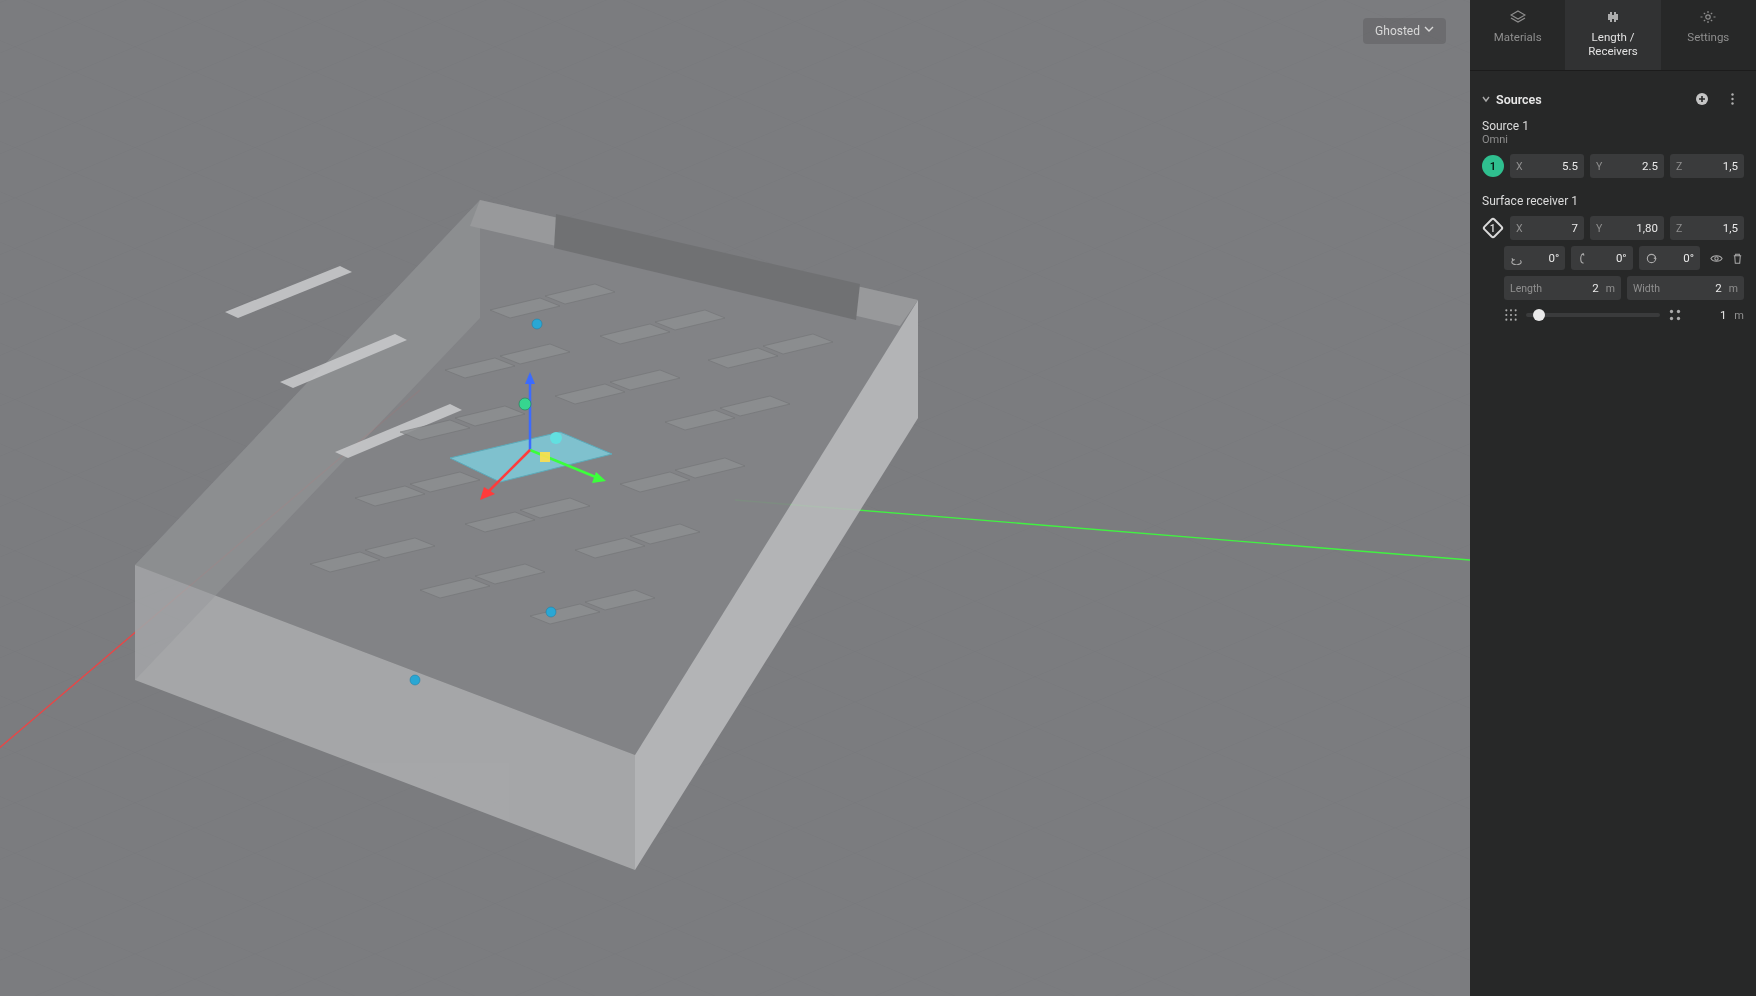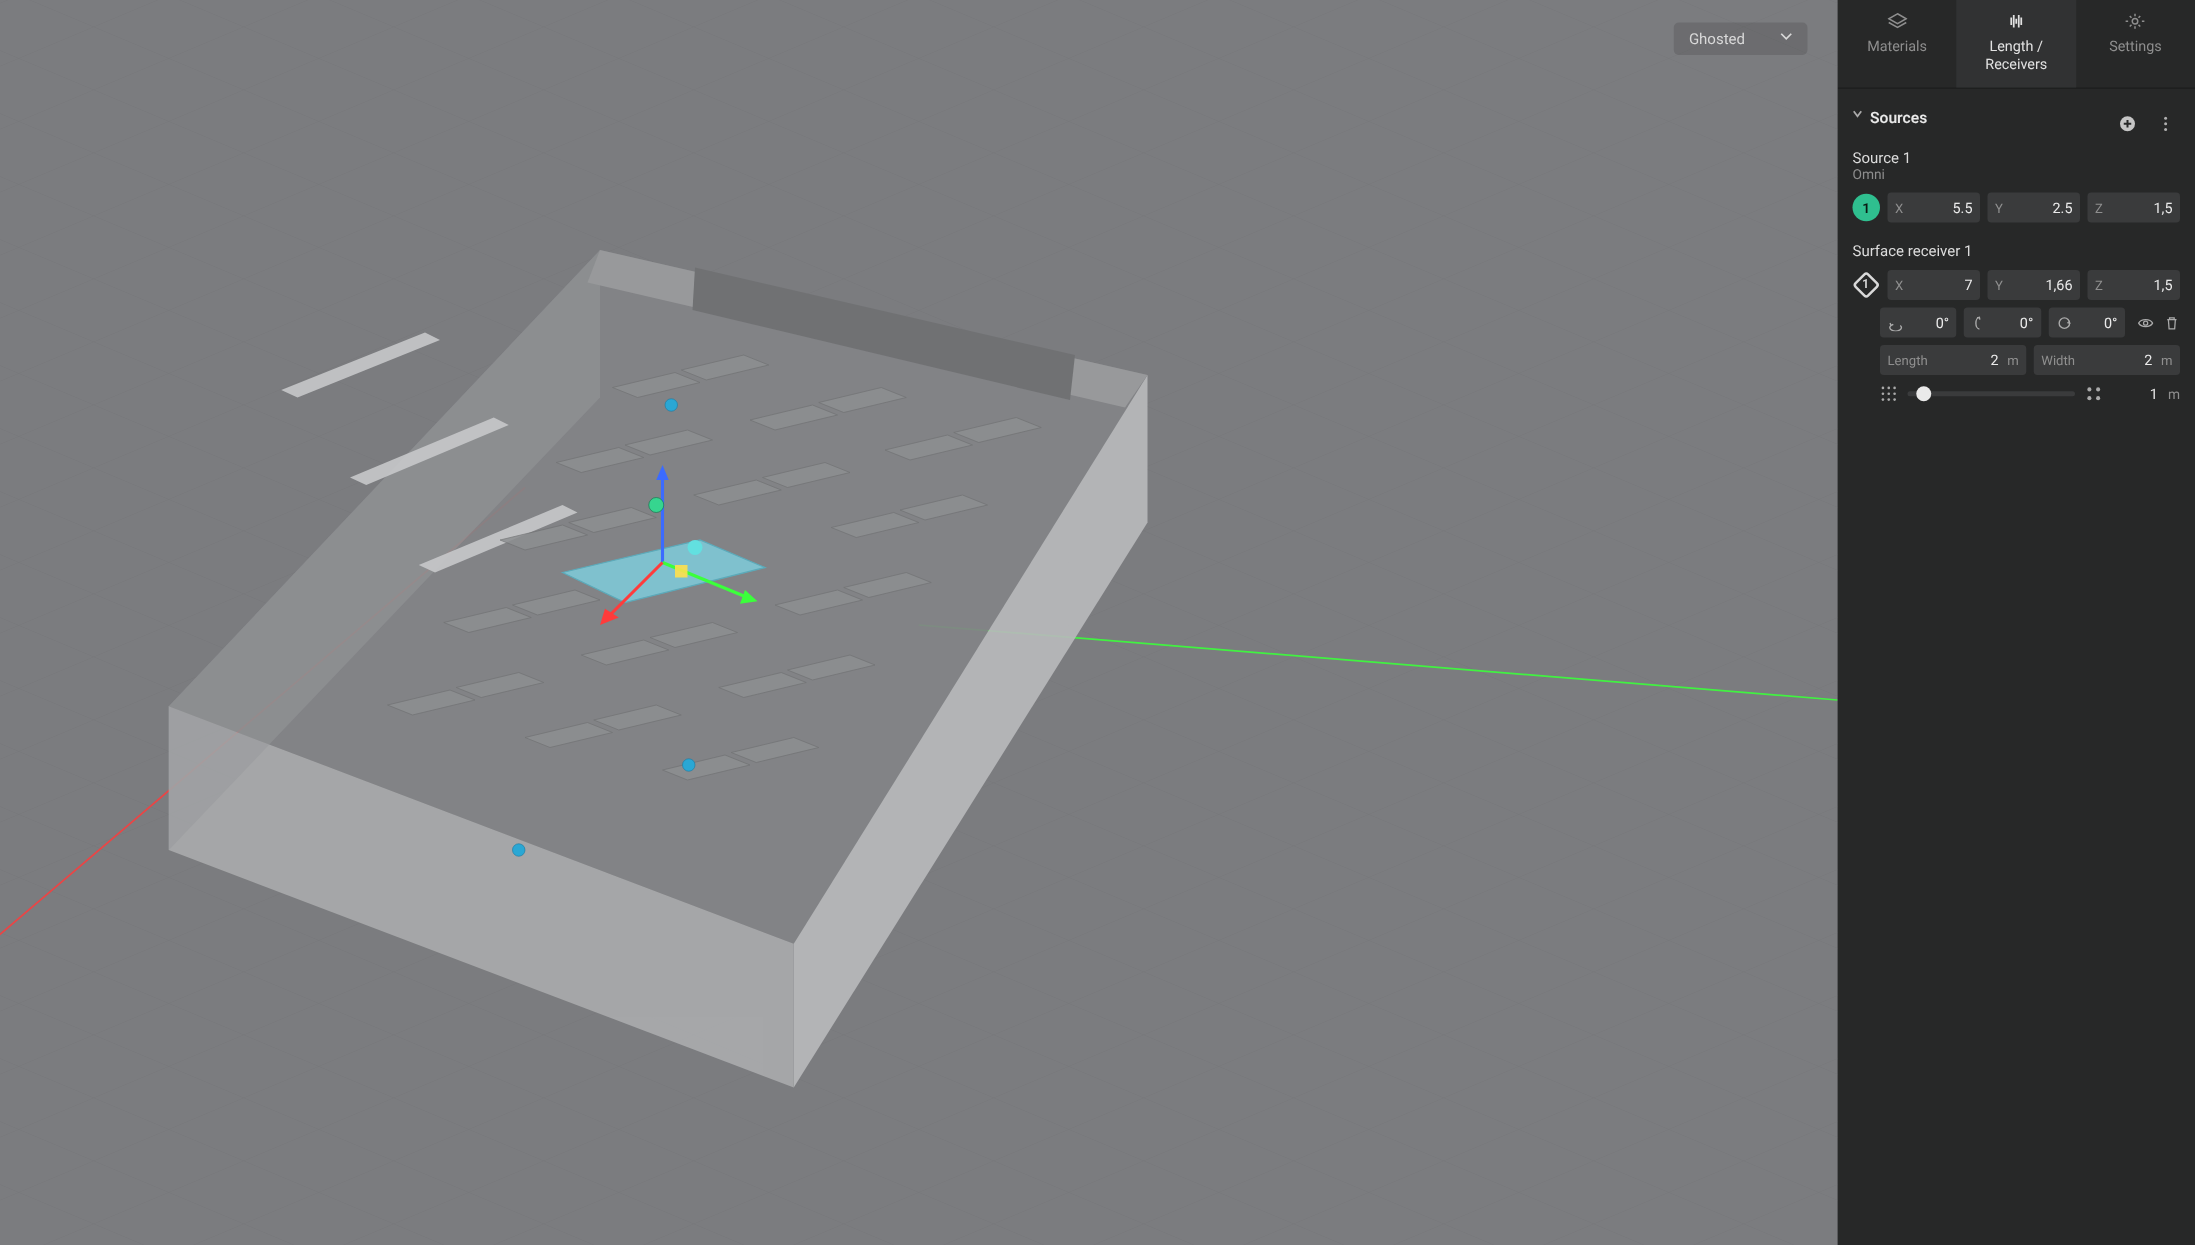--- a/index.html
+++ b/index.html
@@ -7,42 +7,42 @@
   body { display: flex; background: #1f1f1f; }
 
   
   .viewport { position: relative; flex: 1; background: #7b7c7f; overflow: hidden; }
   .viewport svg.scene { width: 100%; height: 100%; display: block; }
 
   .display-mode {
     position: absolute; top: 18px; right: 24px;
     background: rgba(0,0,0,0.12); color: #d9d9d9;
     padding: 6px 12px; border-radius: 4px; font-size: 12px;
-    display: inline-flex; align-items: flex-start; gap: 28px; cursor: pointer;
+    display: inline-flex; align-items: flex-start; gap: 4px; cursor: pointer;
   }
   .display-mode .chev { display:inline-block; }
 
   
   .panel { width: 286px; height: 100%; background: #272828; color: #c5c5c5; display: flex; flex-direction: column; font-size: 12px; }
   .panel-header { display: flex; align-items: center; gap: 6px; padding: 10px 12px; border-bottom: 1px solid #1c1c1c; }
   .sim-select { flex: 1; display: flex; align-items: center; gap: 8px; background: #313233; border-radius: 4px; padding: 6px 10px; cursor: pointer; }
   .sim-select .name { flex: 1; color: #e8e8e8; font-size: 12.5px; }
   .sim-select .globe { width: 13px; height: 13px; }
   .icon-btn { width: 24px; height: 24px; display: inline-flex; align-items: center; justify-content: center; border-radius: 3px; cursor: pointer; color: #b0b0b0; }
 
   .tabs { display: flex; border-bottom: 1px solid #1c1c1c; }
   .tab { flex: 1; text-align: center; padding: 10px 20px 12px; cursor: pointer; color: #8e8e8e; }
   .tab .ticon { display: block; margin: 0 auto 6px; width: 16px; height: 14px; }
   .tab.active { background: #313233; color: #e2e2e2; }
   .tab.active .tlabel { color: #e2e2e2; }
   .tlabel { font-size: 11.5px; }
 
   .panel-scroll { flex: 1; overflow: auto; padding: 10px 12px 16px; }
 
-  .section-head { display: flex; align-items: flex-start; gap: 6px; margin: 6px 0 8px; }
+  .section-head { display: flex; align-items: center; gap: 6px; margin: 6px 0 8px; }
   .section-head .disclosure { width: 8px; height: 8px; display: inline-flex; align-items: center; justify-content:center; cursor: pointer; color:#aaa; }
   .section-head .title { flex: 1; font-weight: 600; color: #e8e8e8; font-size: 12.5px; }
 
   .source-block { margin-bottom: 16px; }
   .source-title { color: #dcdcdc; font-size: 12px; margin: 2px 0 0 0; }
   .source-sub { color: #8d8d8d; font-size: 11px; margin-bottom: 8px; }
 
   .coord-row { display: flex; gap: 6px; align-items: center; margin-bottom: 6px; }
   .badge-circle { width: 22px; height: 22px; border-radius: 50%; display: inline-flex; align-items: center; justify-content: center; font-size: 11px; font-weight: 600; flex-shrink: 0; }
   .badge-green { background: #2fbf8f; color: #0a1a13; }
@@ -284,21 +284,21 @@
           <span class="badge-diamond">
               <span>1</span>
             </span>
         </span>
         <div class="field">
           <span class="flabel">X</span>
           <span class="fval">7</span>
         </div>
         <div class="field">
           <span class="flabel">Y</span>
-          <span class="fval">1,66</span>
+          <span class="fval">1,80</span>
         </div>
         <div class="field">
           <span class="flabel">Z</span>
           <span class="fval">1,5</span>
         </div>
       </div>
 
       <div class="coord-row indent">
         <div class="field">
           <span class="ficon">

